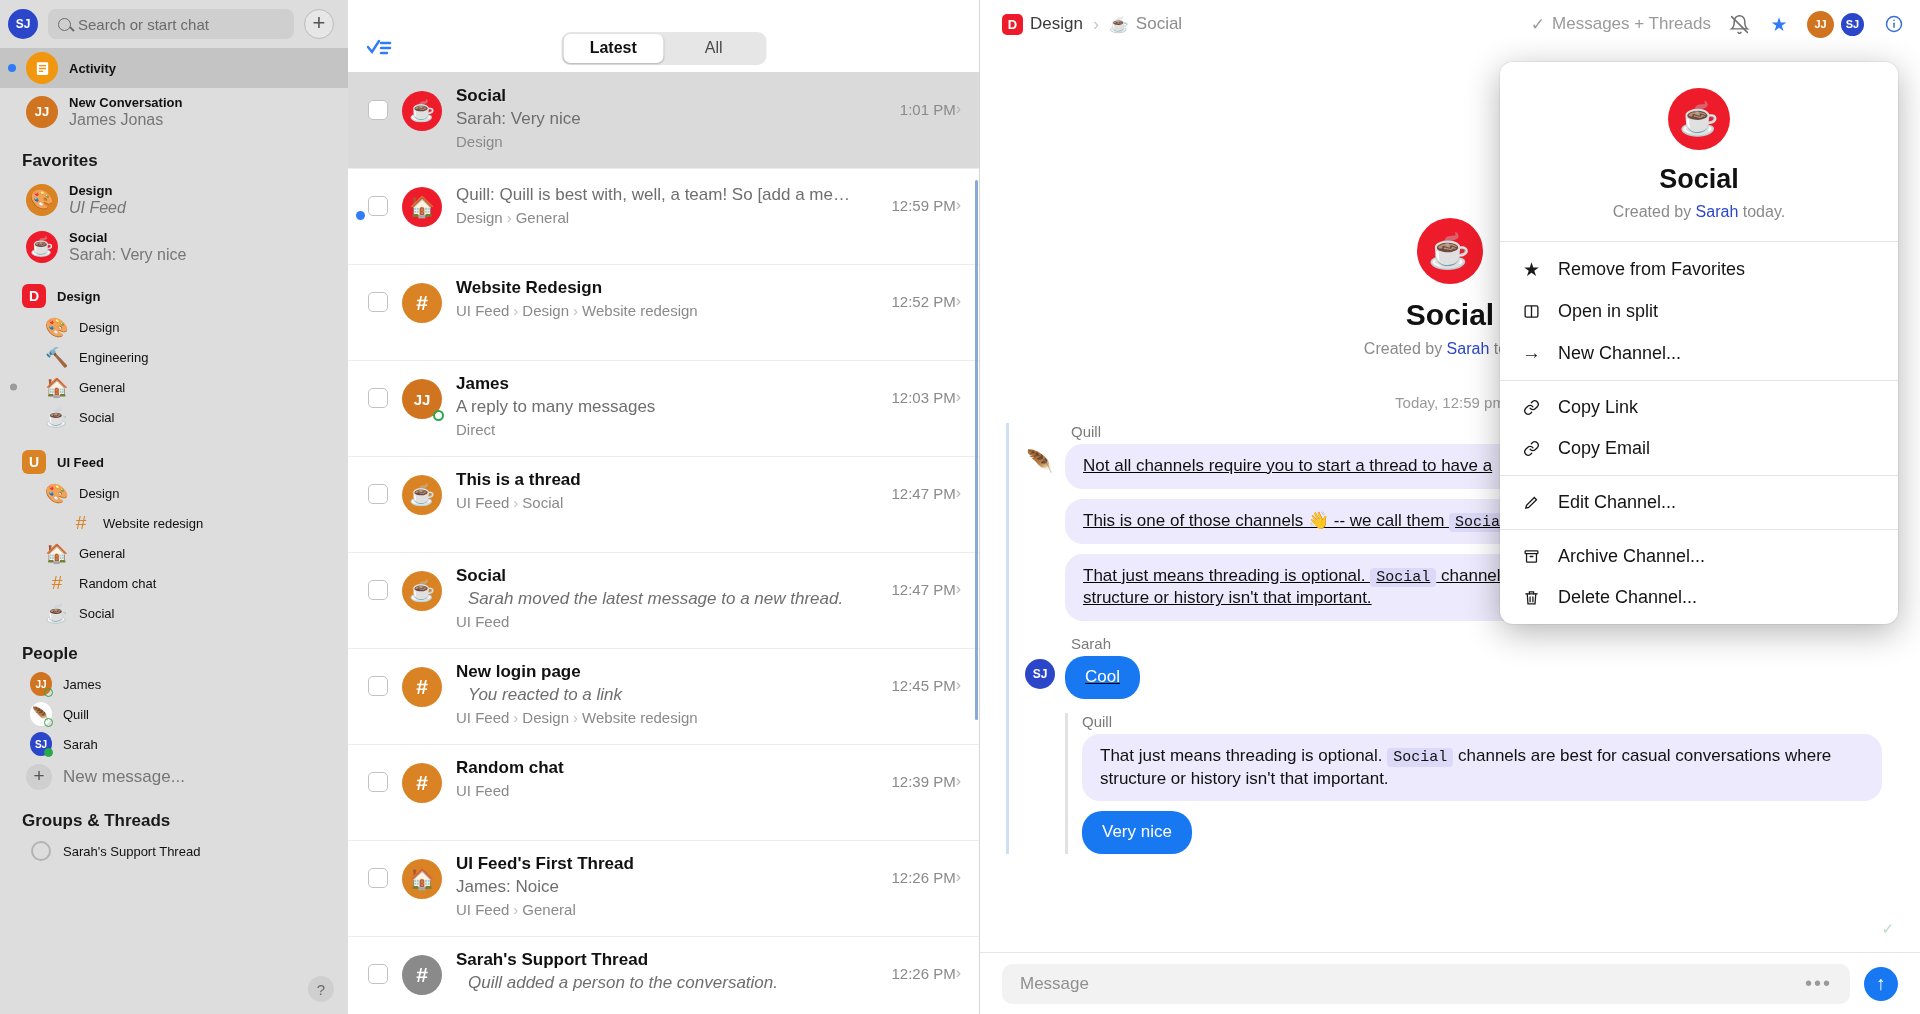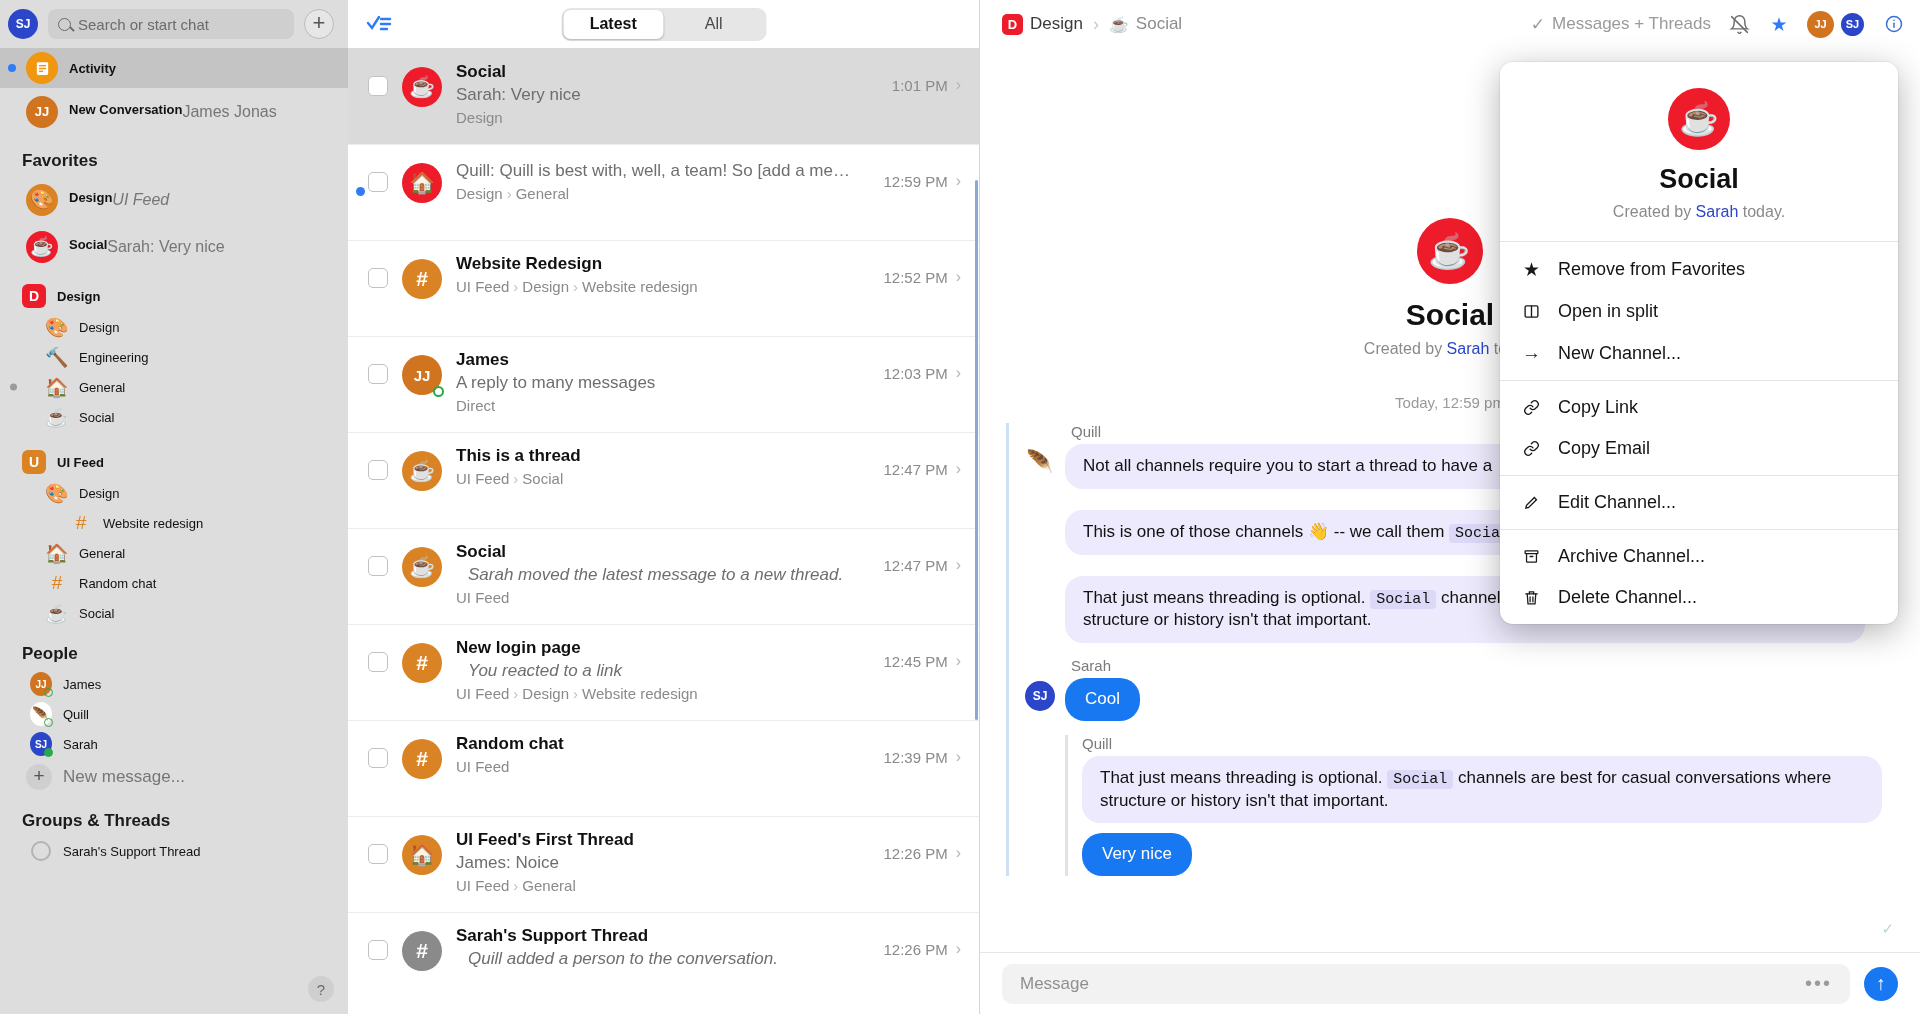--- a/index.html
+++ b/index.html
@@ -72,21 +72,21 @@
   .sb-dot-grey {
     position: absolute; left: 10px; top: 50%; transform: translateY(-50%);
     width: 7px; height: 7px; border-radius: 50%; background: #9a9a9a;
   }
   .sb-ic { width: 32px; height: 32px; flex: none; display:flex;align-items:center;justify-content:center; }
   .sb-ic.sm { width: 22px; height: 22px; font-size: 19px; }
   .sb-label { font-size: 13px; color: #111; }
   .sb-label.b { font-weight: bold; }
   .sb-sub { font-size: 16px; color: #767676; margin-top: 1px; }
   .sb-sub.it { font-style: italic; }
-  .sb-text { display: flex; min-width: 0; }
+  .sb-text { display: flex; flex-direction: column; min-width: 0; }
   .sb-head {
     font-size: 17px; font-weight: bold; color: #1a1a1a;
     padding: 16px 14px 5px 22px;
   }
   .circ {
     width: 32px; height: 32px; border-radius: 50%;
     display:flex;align-items:center;justify-content:center; font-size: 19px;
   }
   .sq {
     width: 24px; height: 24px; border-radius: 6px;
@@ -118,21 +118,21 @@
 
   
   .listpane {
     width: 632px; flex: 0 0 632px; height: 100%;
     background: #fff; border-right: 1px solid #d6d6d6;
     display: flex; flex-direction: column;
     position: relative;
   }
   .lp-top {
     height: 48px; display: flex; align-items: center;
-    padding: 0 18px; gap: 0; position: relative;
+    padding: 0 18px; gap: 0; position: relative; margin-top: 24px;
   }
   .checkicon { color: #2f7cf6; font-size: 21px; letter-spacing: -1px; display:flex; align-items:center; gap:1px;}
   .segwrap {
     position: absolute; left: 50%; transform: translateX(-50%);
     background: #e6e6e6; border-radius: 9px; padding: 2px;
     display: flex; width: 205px; height: 33px;
   }
   .seg {
     flex: 1; display:flex; align-items:center; justify-content:center;
     font-size: 16px; border-radius: 7px; color: #4a4a4a;
@@ -157,21 +157,21 @@
   .lp-av { width: 40px; height: 40px; border-radius: 50%; flex:none;
     display:flex;align-items:center;justify-content:center; color:#fff; font-size:21px; margin-top: 5px; position:relative;}
   .lp-av .presence { width: 11px; height: 11px; right: -2px; bottom: -2px; border-width: 2px; }
   .lp-body { flex: 1; min-width: 0; }
   .lp-title { font-size: 17px; font-weight: bold; color: #111; }
   .lp-prev { font-size: 17px; color: #6e6e6e; margin-top: 3px;
     white-space: nowrap; overflow: hidden; text-overflow: ellipsis; }
   .lp-prev.it { font-style: italic; margin-left: 12px; }
   .lp-path { font-size: 15px; color: #8a8a8a; margin-top: 4px; }
   .lp-path .chev { color: #c0c0c0; margin: 0 4px; }
-  .lp-right { display:flex; align-items:center; gap: 8px; margin-top: 14px; flex:none; }
+  .lp-right { display:flex; align-items:center; margin-top: 14px; flex:none; }
   .lp-time { font-size: 15px; color: #8a8a8a; }
   .lp-arrow { color: #b5b5b5; font-size: 16px; }
   .lp-scrollbar {
     position: absolute; right: 1px; top: 180px; width: 3px; height: 540px;
     background: #8aa9d8; border-radius: 2px;
   }
 
   
   .main { flex: 1; height: 100%; display: flex; flex-direction: column; background:#fff; position: relative;}
   .m-top {
@@ -201,21 +201,21 @@
   .chan-sub b { color: #2b46c8; font-weight: normal; }
   .daysep { text-align:center; font-size: 15px; color:#9a9a9a; margin-top: 36px;}
 
   .thread-block { margin: 12px 0 0 26px; border-left: 3px solid #cfe0f5; padding-left: 16px; }
   .msg-name { font-size: 15px; color: #7a7a7a; margin-bottom: 4px; margin-left: 46px;}
   .msg-row { display:flex; align-items:flex-start; gap: 10px; }
   .msg-av { width: 30px; height: 30px; border-radius: 50%; flex:none;
     display:flex;align-items:center;justify-content:center; font-size: 17px; color:#fff; margin-top: 3px;}
   .msg-av.quill { background: transparent; font-size: 22px; }
   .msg-av.sj { background:#2b46c8; font-size: 12px; font-weight:bold;}
-  .bubbles { display:flex; flex-direction: column; gap: 21px; min-width:0;}
+  .bubbles { display:flex; flex-direction: column; gap: 10px; min-width:0;text-decoration:underline;}
   .bub {
     background: #eceafc; border-radius: 18px; padding: 11px 18px;
     font-size: 17px; color: #111; line-height: 1.33; max-width: 800px;
   }
   .bub.blue { background: #1878f2; color:#fff; border-radius: 20px; padding: 10px 20px; align-self:flex-start;}
   .code {
     background: #dcd8f7; border-radius: 4px; padding: 1px 6px;
     font-family: "Liberation Mono", monospace; font-size: 15px;
   }
   .msg-block { margin-top: 14px; }

